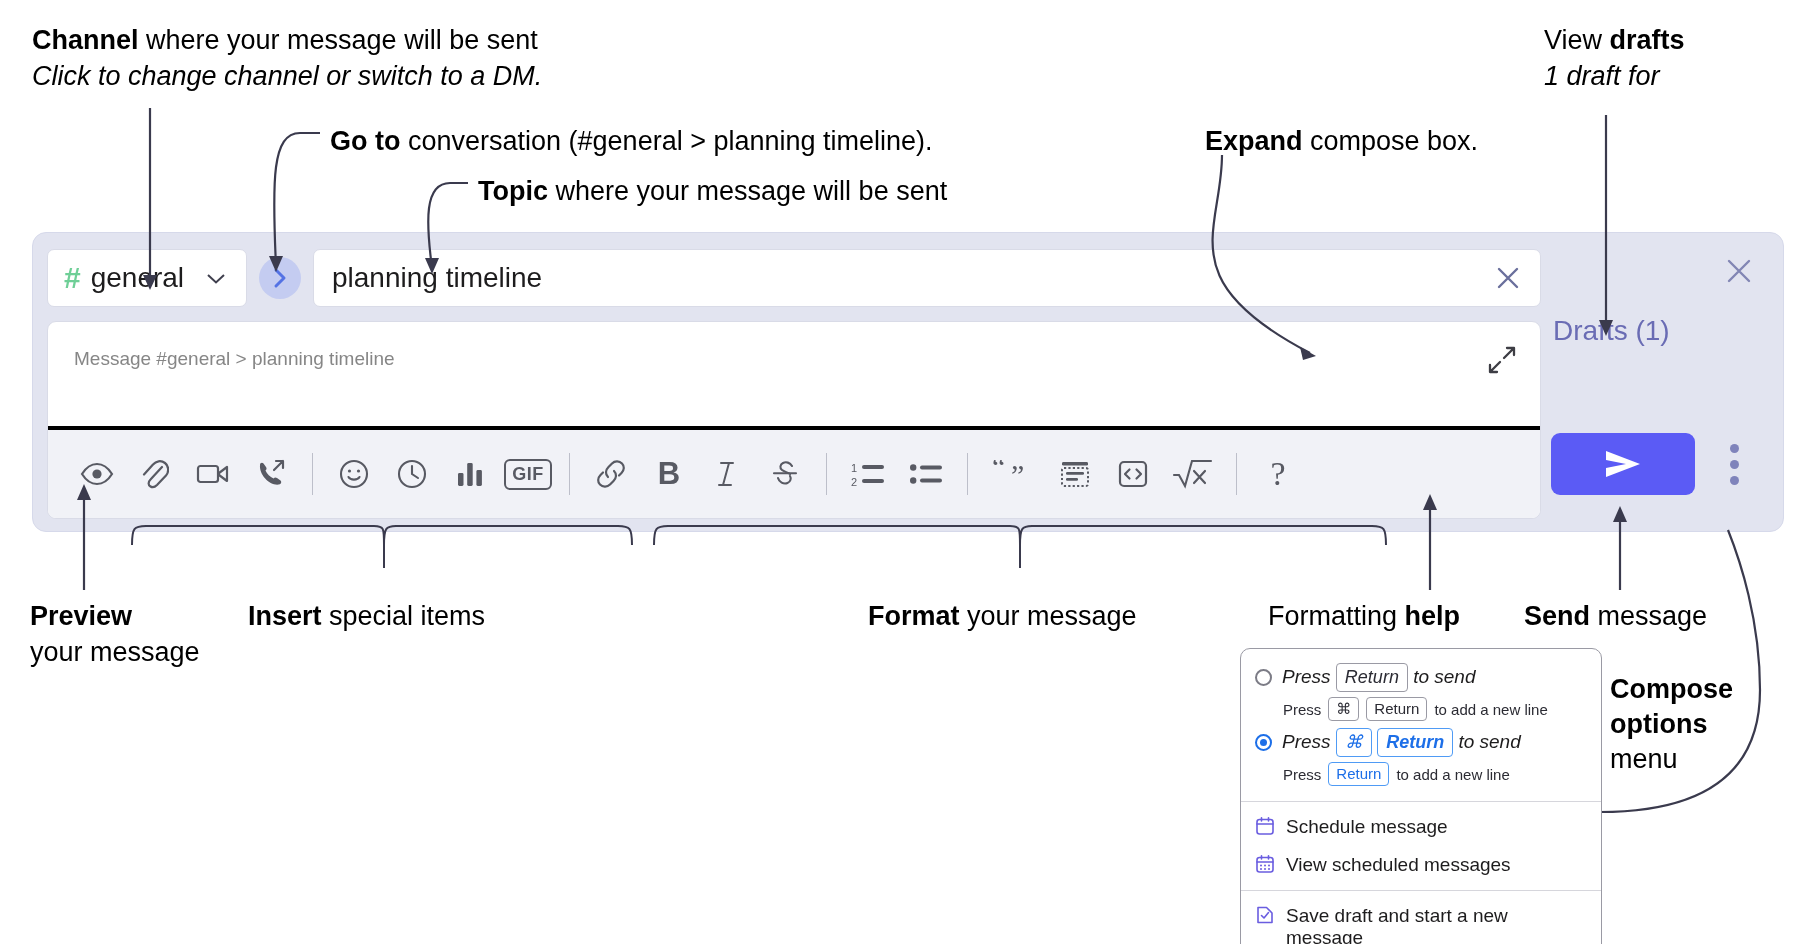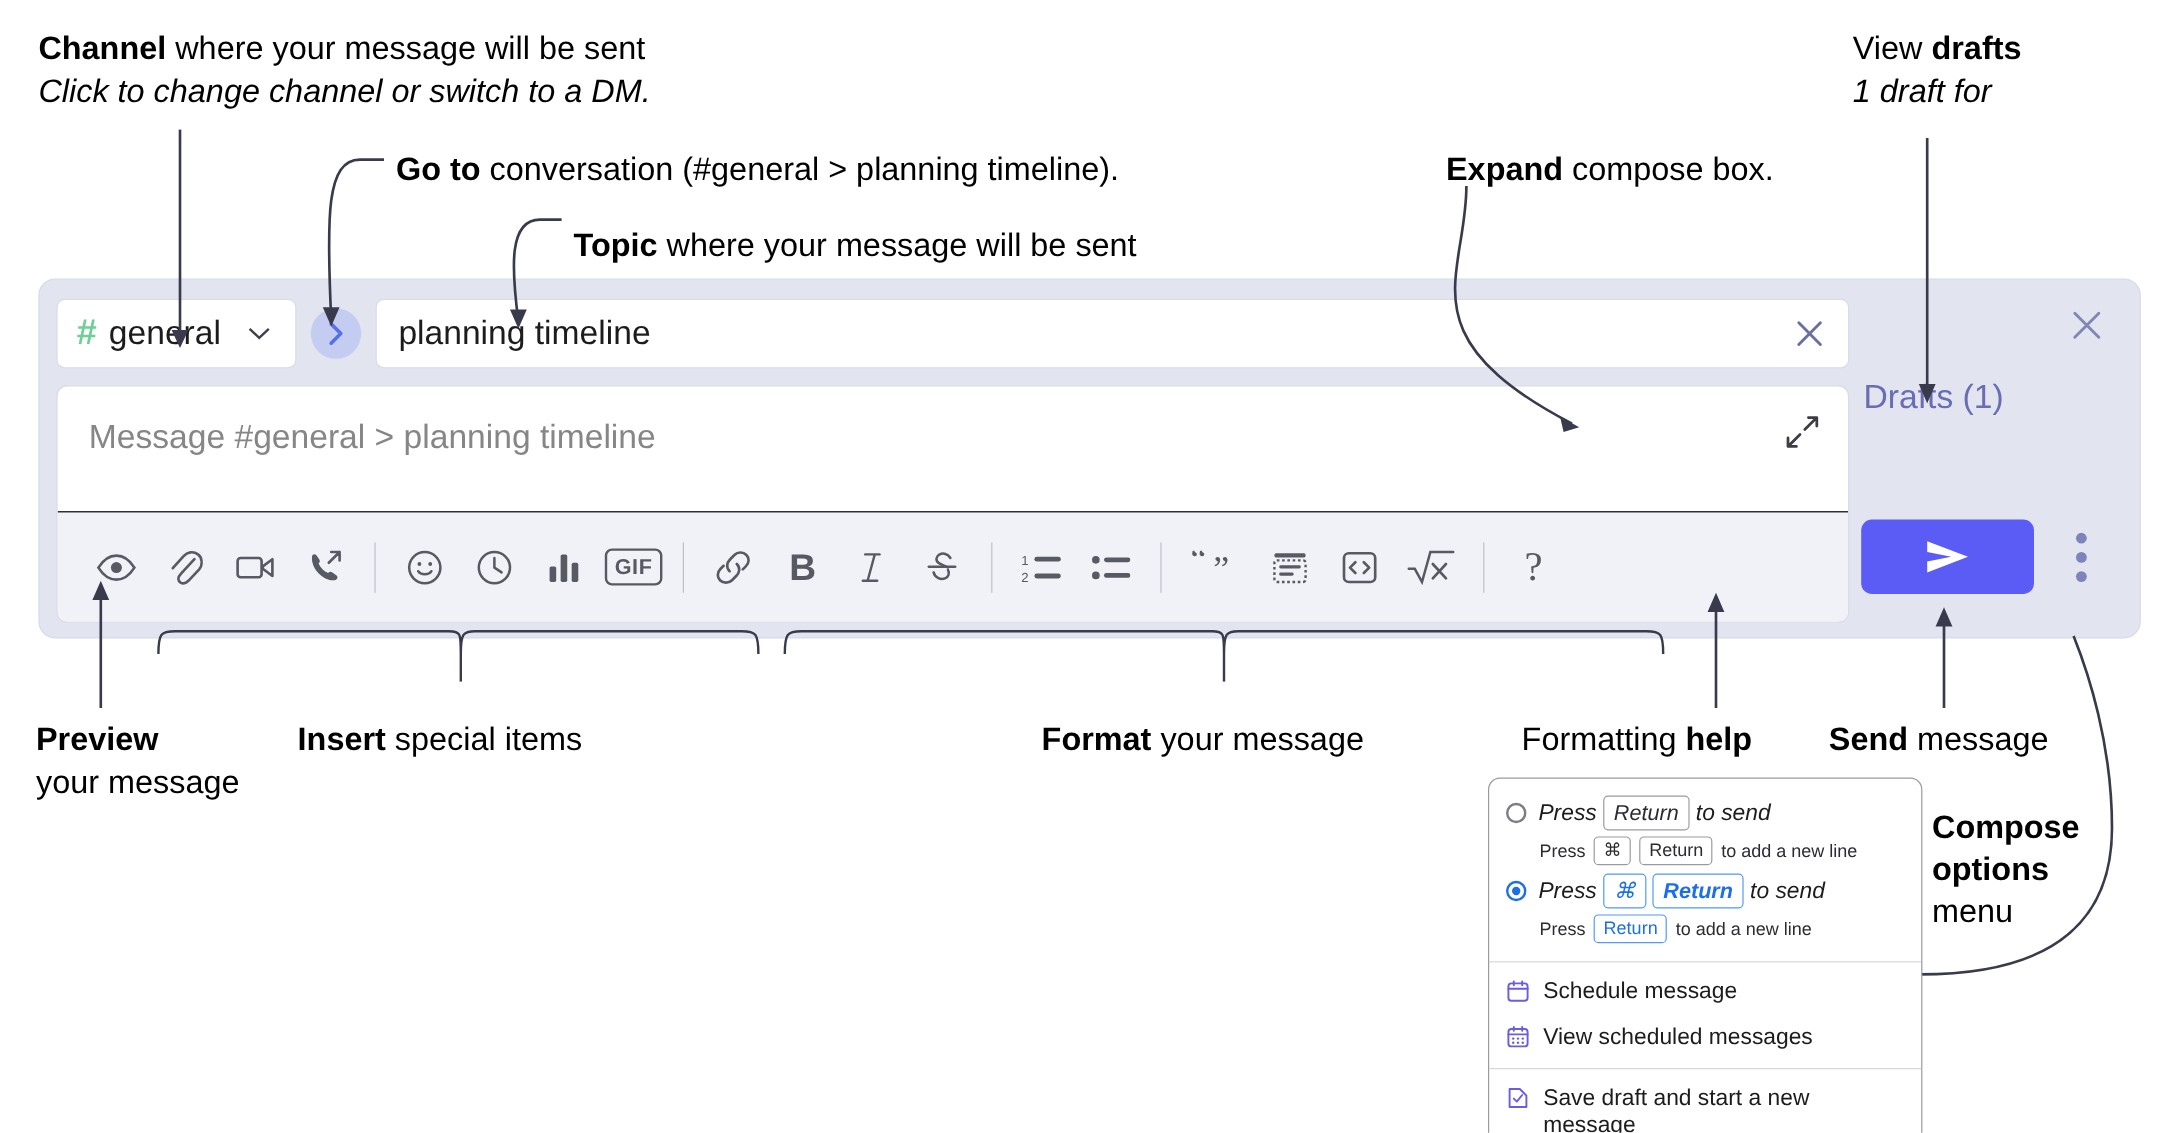--- a/index.html
+++ b/index.html
@@ -120,35 +120,35 @@
     border: 1px solid #d9dbe7;
     border-radius: 9px;
     overflow: hidden;
   }
   .editor-area {
     position: relative;
     height: 104px;
     padding: 26px 26px 0 26px;
   }
   .placeholder {
-    font-size: 28px;
+    font-size: 19px;
     color: #868686;
   }
   .expand-btn {
     position: absolute;
     right: 18px; top: 18px;
     width: 40px; height: 40px;
     display: flex; align-items: center; justify-content: center;
     color: #3d3d44;
   }
   .toolbar {
     position: absolute; left: 0; bottom: 0;
     width: 100%; height: 92px;
     background: #f1f2f7;
-    border-top: 1px solid #000000;
+    border-top: 4px solid #000000;
     display: flex; align-items: center;
     padding-left: 20px;
     gap: 0px;
   }
   .tb {
     width: 58px; height: 58px;
     display: flex; align-items: center; justify-content: center;
     color: #585a63;
     flex: none;
   }
@@ -292,21 +292,21 @@
 
 <div class="anno" style="left:32px; top:22px;">
   <span><b>Channel</b><span> where your message will be sent</span></span>
   <i class="sub">Click to change channel or switch to a DM.</i>
 </div>
 
 <div class="anno" style="left:330px; top:123px;">
   <b>Go to</b><span> conversation (#general &gt; planning timeline).</span>
 </div>
 
-<div class="anno" style="left:478px; top:186px;">
+<div class="anno" style="left:478px; top:173px;">
   <b>Topic</b><span> where your message will be sent</span>
 </div>
 
 <div class="anno" style="left:1205px; top:123px;">
   <b>Expand</b><span> compose box.</span>
 </div>
 
 <div class="anno" style="left:1544px; top:22px;">
   <span><span>View </span><b>drafts</b></span>
   <i class="sub">1 draft for</i>

